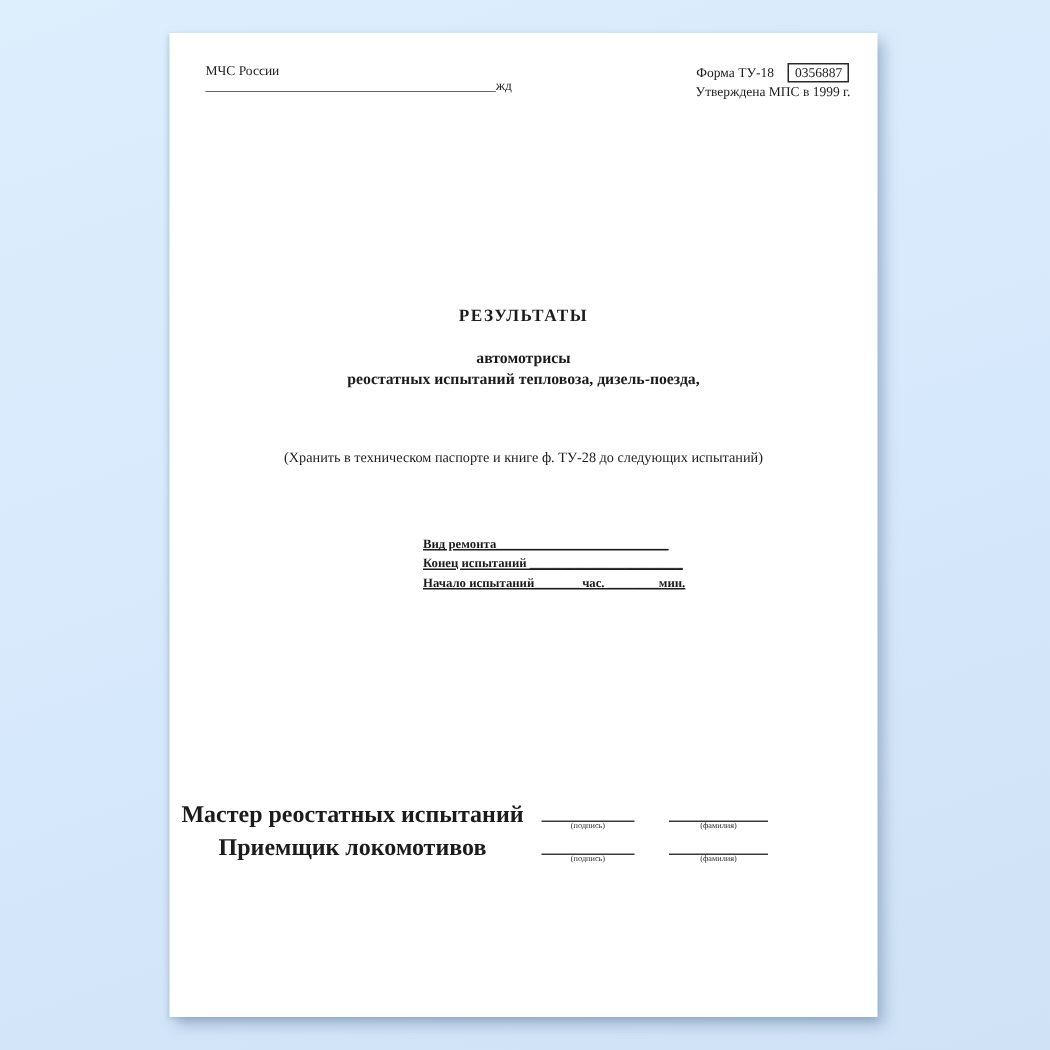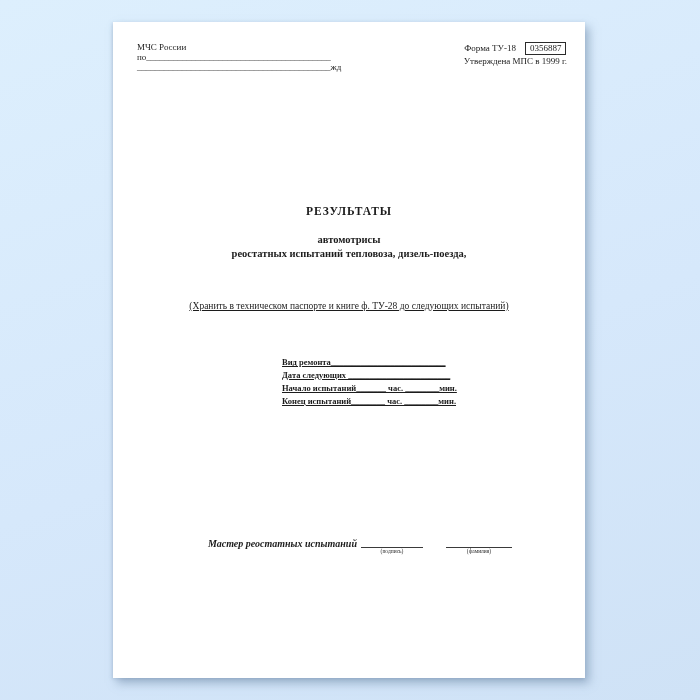--- a/index.html
+++ b/index.html
@@ -28,44 +28,43 @@
   .num-box { display:inline-block; border:1px solid #2a2a2a; padding:0 4px 1px 4px;
              margin-left:9px; font-size:9px; line-height:10px; }
   
   .title { position:absolute; top:183px; left:0; right:0; text-align:center;
            font-weight:bold; font-size:11.5px; letter-spacing:1px;font-family:Liberation Serif, serif; }
   .subtitle { position:absolute; top:211px; left:0; right:0; text-align:center;
               font-weight:bold; font-size:10.5px; line-height:13.5px; }
   .type-line { position:absolute; top:256px; left:0; right:0; text-align:center;
                font-size:9.5px; white-space:nowrap; }
   .note { position:absolute; top:279px; left:0; right:0; text-align:center;
-          font-size:9.5px; white-space:nowrap;text-decoration:underline; }
+          font-size:9.5px; white-space:nowrap; }
   
   .fields { position:absolute; top:334px; left:169px; font-size:8.5px;
             font-weight:bold; line-height:12.9px; white-space:nowrap;text-decoration:underline; }
   
   .signatures { position:absolute; top:515px; left:0; right:0; }
   .sig-row { display:flex; align-items:flex-start; margin-bottom:4px; }
-  .sig-role { width:244px; text-align:right; font-weight:bold; font-style:italic;
-              font-size:10px; line-height:13px; white-space:nowrap; }
+  .sig-role { width:244px; text-align:center; font-weight:bold; 
+              font-size:16px; line-height:13px; white-space:nowrap; }
   .sig-group { margin-left:4px; width:62px; text-align:center; }
   .sig-group.g2 { margin-left:23px; width:66px; }
   .sig-line { height:11px; border-bottom:1px solid #3a3a3a; }
   .sig-sub { font-size:5.5px; line-height:7px; color:#2e2e2e; }
 </style>
 </head>
 <body>
 
 <div class="stage">
   <div class="paper">
 
     <div class="header">
       <div class="header-left">
         <div>МЧС России</div>
-        <div>по_________________________________________</div>
         <div>___________________________________________жд</div>
       </div>
       <div class="header-right">
         <div class="form-row">
           <span>Форма ТУ-18</span>
           <span class="num-box">0356887</span>
         </div>
         <div>Утверждена МПС в 1999 г.</div>
       </div>
     </div>
@@ -75,28 +74,38 @@
     <div class="subtitle">
       <div>автомотрисы</div>
       <div>реостатных испытаний тепловоза, дизель-поезда,</div>
     </div>
 
 
     <div class="note">(Хранить в техническом паспорте и книге ф. ТУ-28 до следующих испытаний)</div>
 
     <div class="fields">
       <div>Вид ремонта___________________________</div>
-      <div>Дата следующих ________________________</div>
+      <div>Конец испытаний ________________________</div>
       <div>Начало испытаний_______ час. ________мин.</div>
-      <div>Конец испытаний________ час. ________мин.</div>
     </div>
 
     <div class="signatures">
       <div class="sig-row">
         <div class="sig-role">Мастер реостатных испытаний</div>
+        <div class="sig-group">
+          <div class="sig-line"></div>
+          <div class="sig-sub">(подпись)</div>
+        </div>
+        <div class="sig-group g2">
+          <div class="sig-line"></div>
+          <div class="sig-sub">(фамилия)</div>
+        </div>
+      </div>
+      <div class="sig-row">
+        <div class="sig-role">Приемщик локомотивов</div>
         <div class="sig-group">
           <div class="sig-line"></div>
           <div class="sig-sub">(подпись)</div>
         </div>
         <div class="sig-group g2">
           <div class="sig-line"></div>
           <div class="sig-sub">(фамилия)</div>
         </div>
       </div>
     </div>

